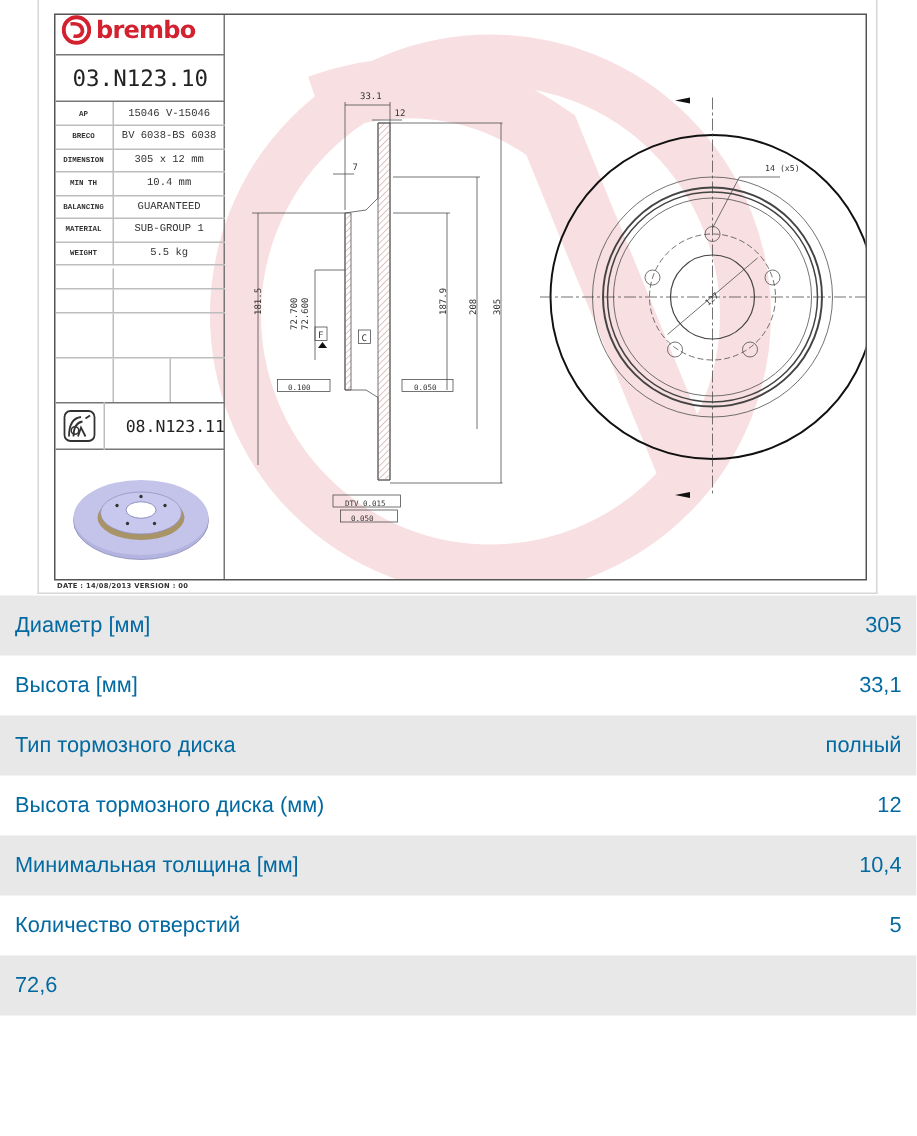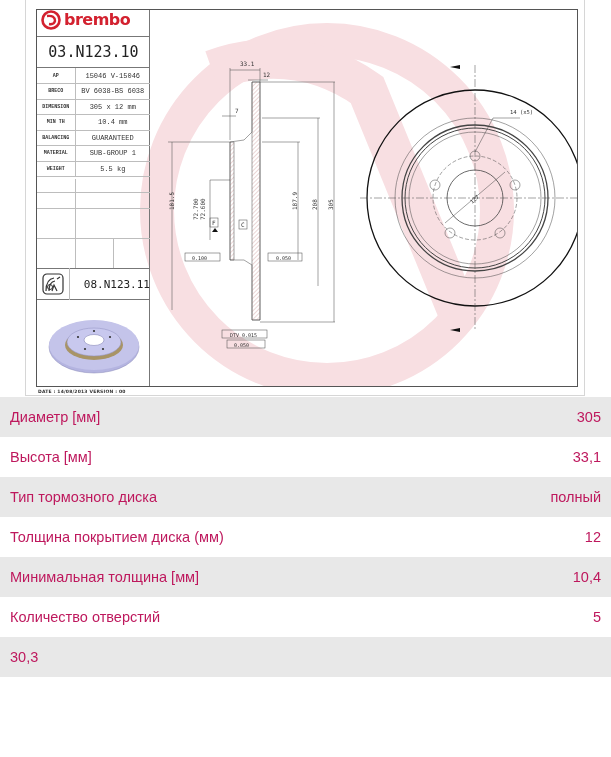--- a/index.html
+++ b/index.html
@@ -59,21 +59,21 @@
   .date-line {
     position: absolute; left: 12px; top: 389px; font-family: "DejaVu Sans", sans-serif;
     font-size: 4.5px; font-weight: bold; color: #333; letter-spacing: 0.2px;
   }
 
   .tech-drawing { position: absolute; left: 113px; top: 0; width: 429px; height: 378px; }
 
   .props { position: absolute; left: 0; top: 397px; width: 611px; }
   .prop-row {
     height: 40px; display: flex; align-items: center; justify-content: space-between;
-    padding: 0 10px 0 10px; font-family: "Liberation Sans", sans-serif; font-size: 14.5px; color: #be185d;
+    padding: 0 10px 0 10px; font-family: "Liberation Sans", sans-serif; font-size: 14.5px; color: #0369a1;
   }
   .prop-row.shade { background: #e8e8e8; }
   .prop-row .val { text-align: right; }
 </style>
 </head>
 <body>
 
 <div class="drawing-frame">
   <div class="drawing-inner">
 
@@ -259,27 +259,27 @@
   </div>
   <div class="prop-row">
     <span>Высота [мм]</span>
     <span class="val">33,1</span>
   </div>
   <div class="prop-row shade">
     <span>Тип тормозного диска</span>
     <span class="val">полный</span>
   </div>
   <div class="prop-row">
-    <span>Толщина покрытием диска (мм)</span>
+    <span>Высота тормозного диска (мм)</span>
     <span class="val">12</span>
   </div>
   <div class="prop-row shade">
     <span>Минимальная толщина [мм]</span>
     <span class="val">10,4</span>
   </div>
   <div class="prop-row">
     <span>Количество отверстий</span>
     <span class="val">5</span>
   </div>
   <div class="prop-row shade">
-    <span class="val">30,3</span>
+    <span class="val">72,6</span>
   </div>
 </div>
 
 </body></html>

